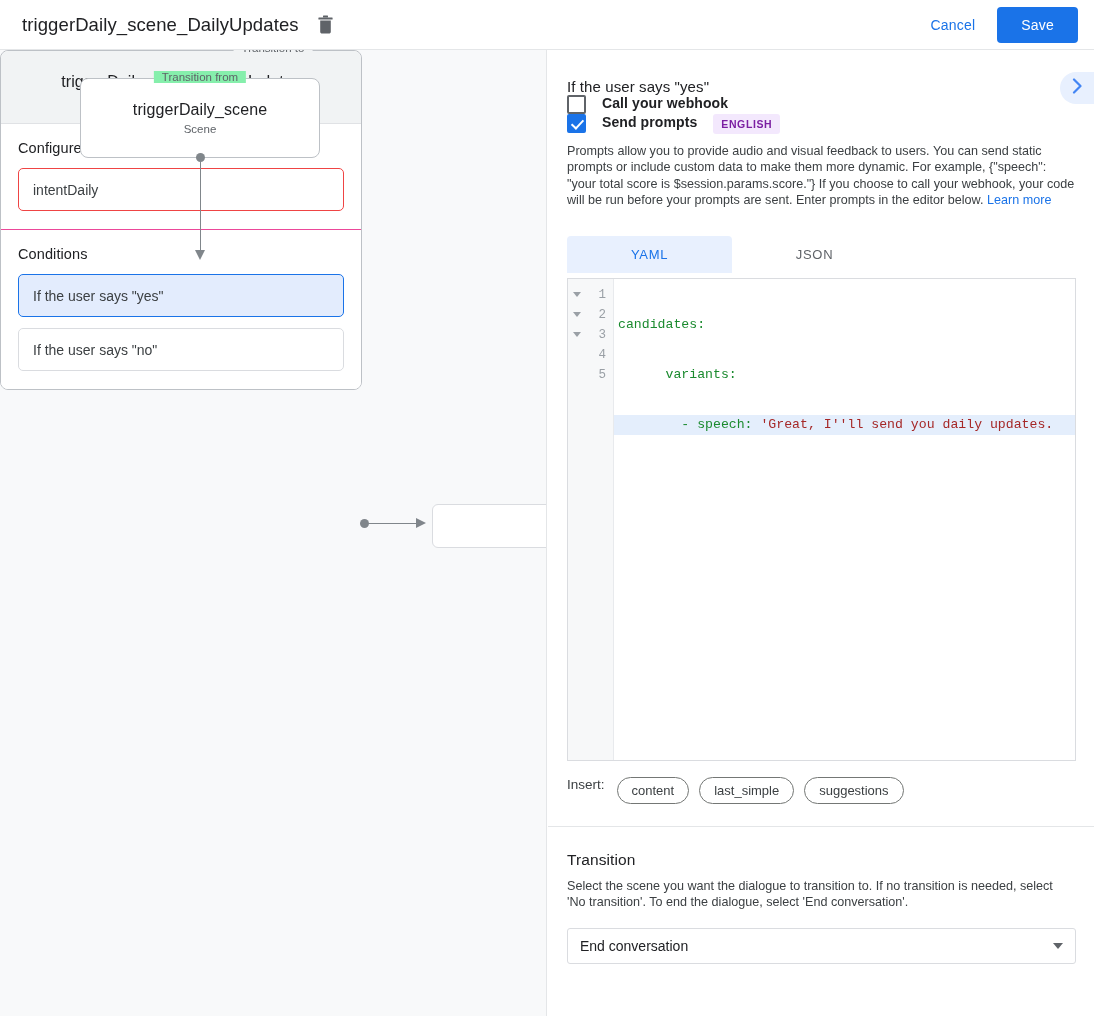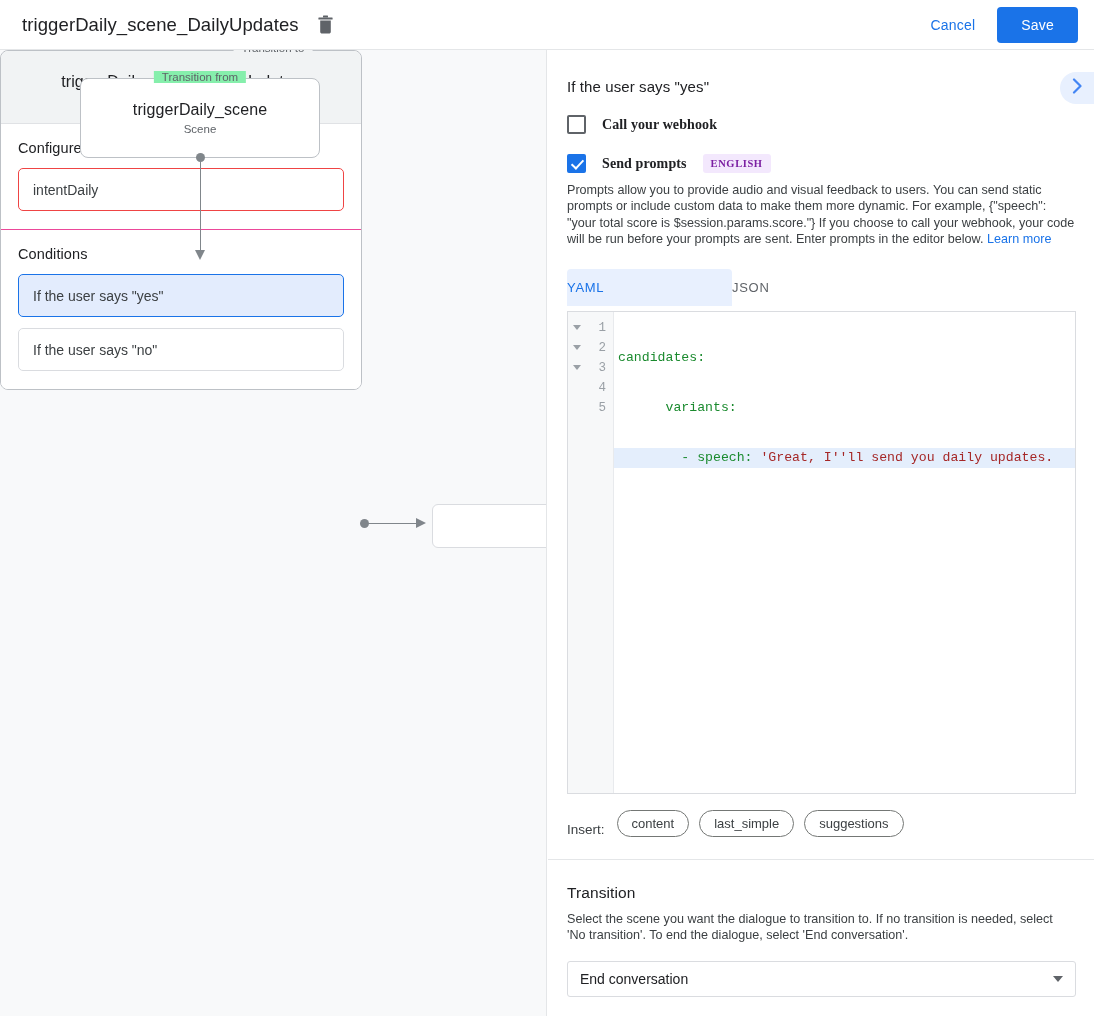--- a/index.html
+++ b/index.html
@@ -237,24 +237,22 @@
   .panel-inner { padding: 0 18px 0 19px; }
 
   .panel-title {
     font-size: 15px;
     color: #202124;
     padding-top: 28px;
     letter-spacing: .1px;
   }
 
   .check-row {
-    display: flex; align-items: center;
-    margin-top: 20px;
-    cursor: pointer;
-    font-family: Liberation Serif, serif;
+    display: flex; 
+    cursor: pointer;
   }
   .cb {
     width: 19px; height: 19px;
     border: 2px solid #5f6368;
     border-radius: 2px;
     background: #ffffff;
     flex: none;
   }
   .cb.checked {
     background: #1a73e8;
@@ -298,28 +296,29 @@
   .link { color: #1a73e8; text-decoration: none; cursor: pointer; }
 
   
   .tabs {
     margin-top: 21px;
     display: flex;
     width: 330px;
   }
   .tab {
     flex: 1;
-    text-align: left;
+    text-align: center;
     font-size: 13px;
     font-weight: 500;
     letter-spacing: .7px;
     padding: 11px 0;
     color: #5f6368;
     cursor: pointer;
     border-radius: 4px 4px 0 0;
+    margin-top: 6px;
   }
   .tab.active {
     background: #e8f0fe;
     color: #1a73e8;
   }
 
   
   .editor {
     margin-top: 5px;
     border: 1px solid #dadce0;
@@ -366,21 +365,21 @@
   .code-row {
     height: 20px;
     line-height: 20px;
     padding-left: 4px;
   }
   .code-row.hl { background: #e4eefc; }
   .tok-key { color: #1a8a2e; }
   .tok-str { color: #a52727; }
 
   .insert-row {
-    display: flex; align-items: flex-end;
+    display: flex; align-items: flex-start;
     margin-top: 16px;
     gap: 10px;
   }
   .insert-label {
     font-size: 13.5px;
     color: #3c4043;
     margin-right: 2px;
   }
   .chip {
     border: 1px solid #747775;

